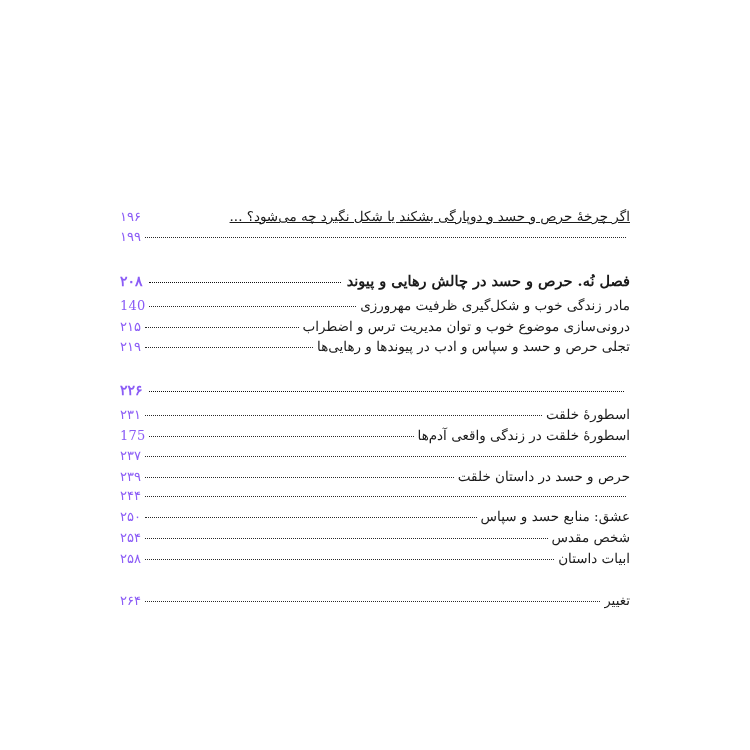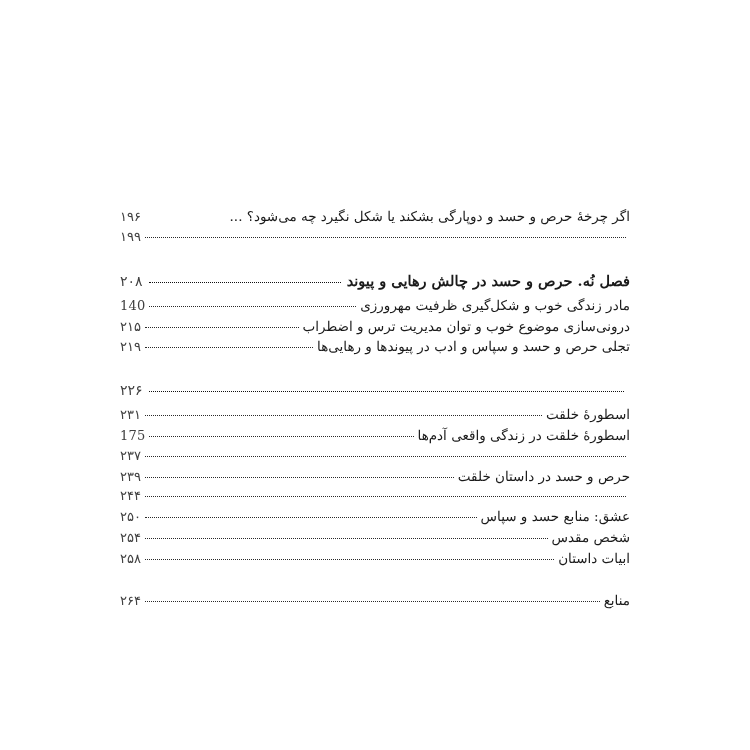--- a/index.html
+++ b/index.html
@@ -55,51 +55,52 @@
     position: relative;
     top: -3px;
     border-bottom: 1.1px dotted #2a2a2a;
     height: 0.72em;
   }
 
   .entry .page-num {
     flex: 0 0 auto;
     font-size: 13px;
     letter-spacing: 0.2px;
-    color: #404040;
+    color: #8b5cf6;
   }
 
   
   .entry.chapter {
     font-weight: bold;
     font-size: 14.5px;
     margin-top: 12px;
     margin-bottom: 3px;
   }
   .entry.chapter .dots {
     border-bottom: 1.6px dotted #111;
     margin: 0 6px;
   }
   .entry.chapter .page-num {
-    font-weight: normal;
+    font-weight: bold;
     font-size: 14px;
   }
 
   
   .entry.wrap {
     display: block;
     white-space: normal;
   }
   .entry.wrap .line1 {
     display: flex;
     align-items: baseline;
     direction: rtl;
   }
   .entry.wrap .line1 .title {
     flex: 1 1 auto;
+    text-decoration: underline;
   }
   .entry.wrap .line2 {
     display: flex;
     align-items: baseline;
     direction: rtl;
   }
   .entry.wrap .line2 .title {
     flex: 0 1 auto;
   }
   .gap-medium { height: 11px; }
@@ -200,19 +201,19 @@
       <span class="page-num">۲۵۴</span>
     </div>
 
     <div class="entry sub">
       <span class="title">ابیات داستان</span>
       <span class="dots"></span>
       <span class="page-num">۲۵۸</span>
     </div>
 
     <div class="entry sub refs">
-      <span class="title">منابع</span>
+      <span class="title">تغییر</span>
       <span class="dots"></span>
       <span class="page-num">۲۶۴</span>
     </div>
 
   </div>
 </div>
 
 </body></html>

